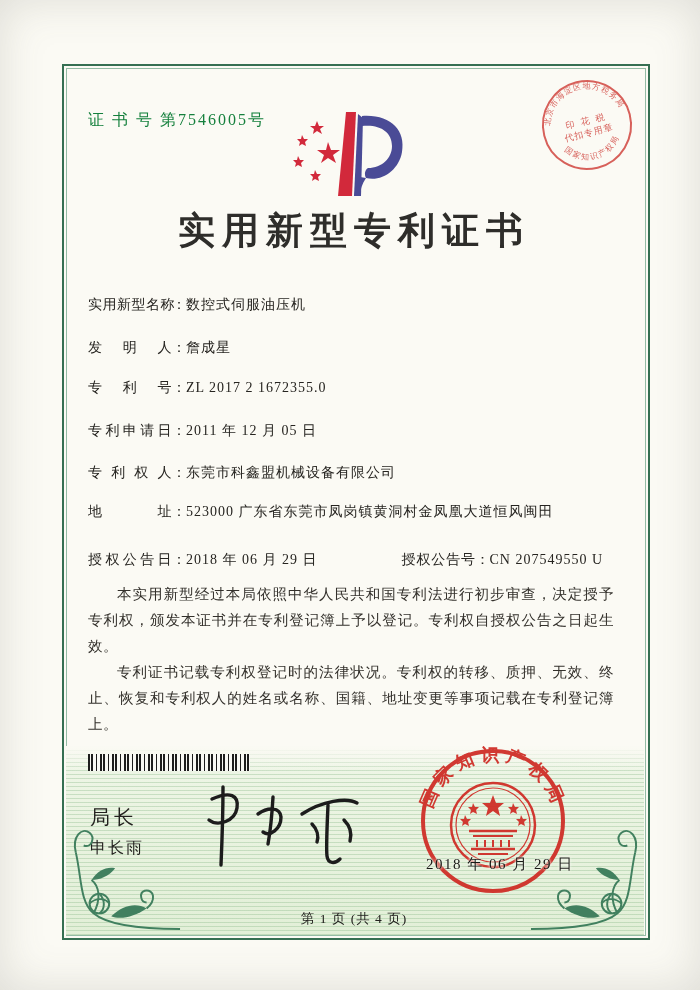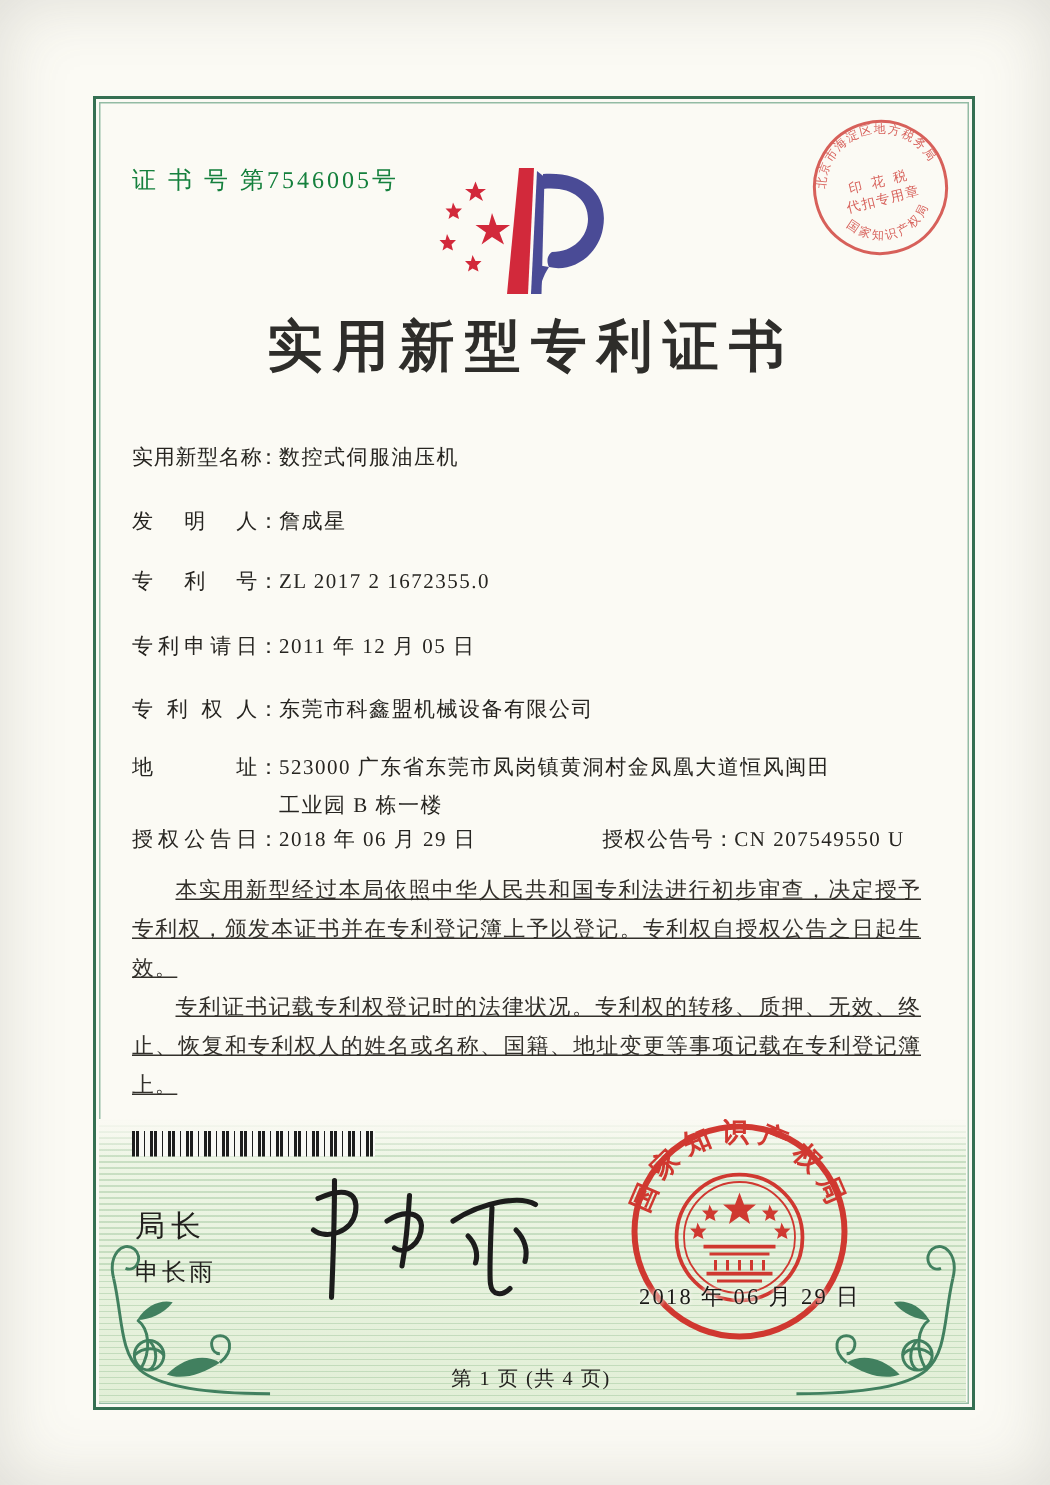--- a/index.html
+++ b/index.html
@@ -26,21 +26,21 @@
   .fields{position:absolute;left:88px;top:0;font-size:14px;color:#262420;}
   .frow{position:absolute;white-space:nowrap;letter-spacing:.5px;}
   .fl{display:inline-block;width:84px;text-align:justify;text-align-last:justify;vertical-align:top;}
   .fc{display:inline-block;width:14px;}
   .fv{letter-spacing:1px;}
   .addr2{margin-left:98px;margin-top:7px;letter-spacing:1px;}
   .fpair2{margin-left:80px;}
   
   .paras{position:absolute;left:88px;top:581px;width:526px;font-size:14.5px;line-height:26px;
     color:#33302b;text-align:justify;letter-spacing:.6px;}
-  .paras p{margin:0;text-indent:2em;text-decoration:underline;}
+  .paras p{margin:0;text-indent:2em;}
   
   .band{position:absolute;left:66px;top:746px;width:578px;height:189px;
     background:
       repeating-linear-gradient(0deg, rgba(130,180,130,.34) 0 1px, rgba(130,180,130,0) 1px 4px),
       linear-gradient(#eff6e7,#e2efd7);
   }
   .band::before{content:"";position:absolute;left:0;top:0;right:0;height:26px;
     background:linear-gradient(#fbfaf4,rgba(251,250,244,0));}
   .barcode{position:absolute;left:22px;top:8px;width:162px;height:17px;
     background:repeating-linear-gradient(90deg,#1d1d1d 0 2px,#f8f8f4 2px 3px,#1d1d1d 3px 5px,#f8f8f4 5px 8px,#1d1d1d 8px 9px,#f8f8f4 9px 12px);}
@@ -109,21 +109,20 @@
     <span class="fl">专利号</span><span class="fc">：</span><span class="fv">ZL 2017 2 1672355.0</span>
   </div>
   <div class="frow" style="top:422px">
     <span class="fl">专利申请日</span><span class="fc">：</span><span class="fv">2011 年 12 月 05 日</span>
   </div>
   <div class="frow" style="top:464px">
     <span class="fl">专利权人</span><span class="fc">：</span><span class="fv">东莞市科鑫盟机械设备有限公司</span>
   </div>
   <div class="frow" style="top:503px">
     <span class="fl">地址</span><span class="fc">：</span><span class="fv">523000 广东省东莞市凤岗镇黄洞村金凤凰大道恒风闽田</span>
-    <div class="addr2">工业园 B 栋一楼</div>
   </div>
   <div class="frow" style="top:551px">
     <span class="fl">授权公告日</span><span class="fc">：</span><span class="fv">2018 年 06 月 29 日</span>
     <span class="fpair2"><span class="fl" style="width:74px">授权公告号</span><span class="fc">：</span><span class="fv">CN 207549550 U</span></span>
   </div>
 </div>
 
 <div class="paras">
   <p>本实用新型经过本局依照中华人民共和国专利法进行初步审查，决定授予专利权，颁发本证书并在专利登记簿上予以登记。专利权自授权公告之日起生效。</p>
   <p>专利证书记载专利权登记时的法律状况。专利权的转移、质押、无效、终止、恢复和专利权人的姓名或名称、国籍、地址变更等事项记载在专利登记簿上。</p>

